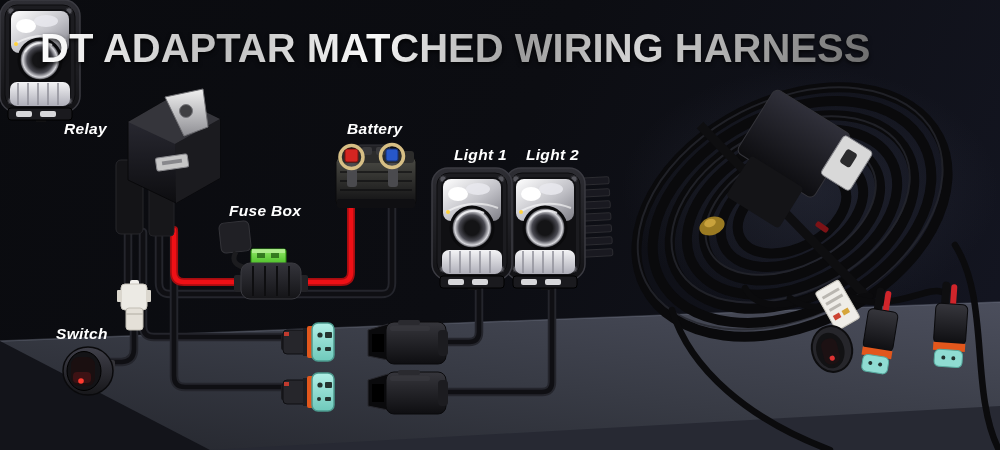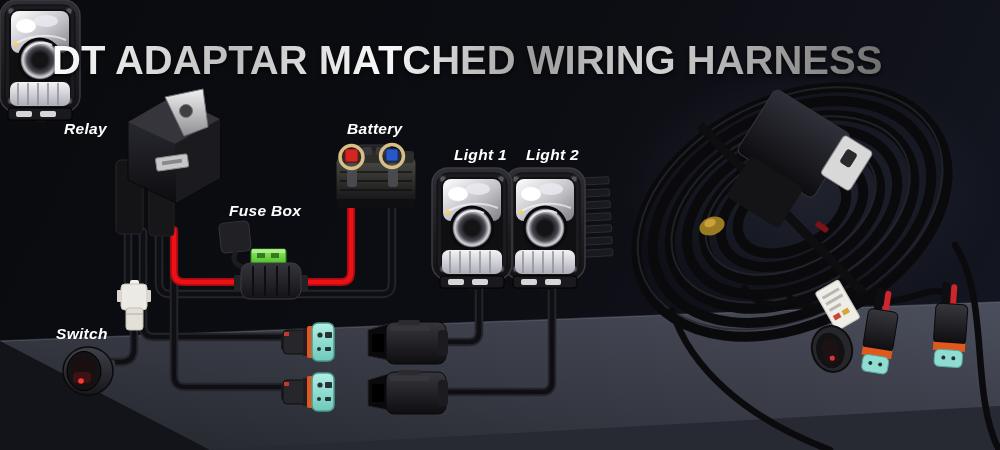--- a/index.html
+++ b/index.html
@@ -1,21 +1,21 @@
 <!DOCTYPE html>
 <html><head>
 <meta charset="utf-8">
 <style>
   html,body{margin:0;padding:0;background:#000;}
   .stage{position:relative;width:1000px;height:450px;overflow:hidden;
     background:linear-gradient(115deg,#0a0b0f 0%,#0c0d12 48%,#141622 100%);
     font-family:"Liberation Sans",sans-serif;}
   .gold{position:absolute;left:-14px;top:6px;width:86px;height:86px;border-radius:50%;
     background:radial-gradient(circle at 40% 30%,#eec44d 0%,#c6951f 42%,#6e530e 68%,rgba(20,16,4,0) 84%);}
-  h1.title{position:absolute;left:36px;top:22px;margin:16px;z-index:5;
+  h1.title{position:absolute;left:36px;top:22px;margin:4px;z-index:5;
     font-size:40px;font-weight:800;letter-spacing:0;white-space:nowrap;
     background:linear-gradient(100deg,#ffffff 0%,#bdbdbd 22%,#fafafa 40%,#9c9c9c 58%,#d6d6d6 72%,#6d6d6d 100%);
     -webkit-background-clip:text;background-clip:text;color:transparent;
     filter:drop-shadow(0 2px 2px rgba(0,0,0,.75));}
   svg{position:absolute;left:0;top:0;}
   .lbl{fill:#ffffff;font-size:15.5px;font-weight:bold;font-style:italic;
     font-family:"Liberation Sans",sans-serif;letter-spacing:.3px;}
   .wo{fill:none;stroke:#24252c;stroke-width:8.5;stroke-linecap:round;}
   .wi{fill:none;stroke:#0f0f13;stroke-width:4.6;stroke-linecap:round;}
   .wro{fill:none;stroke:#a50d10;stroke-width:8;stroke-linecap:round;}

